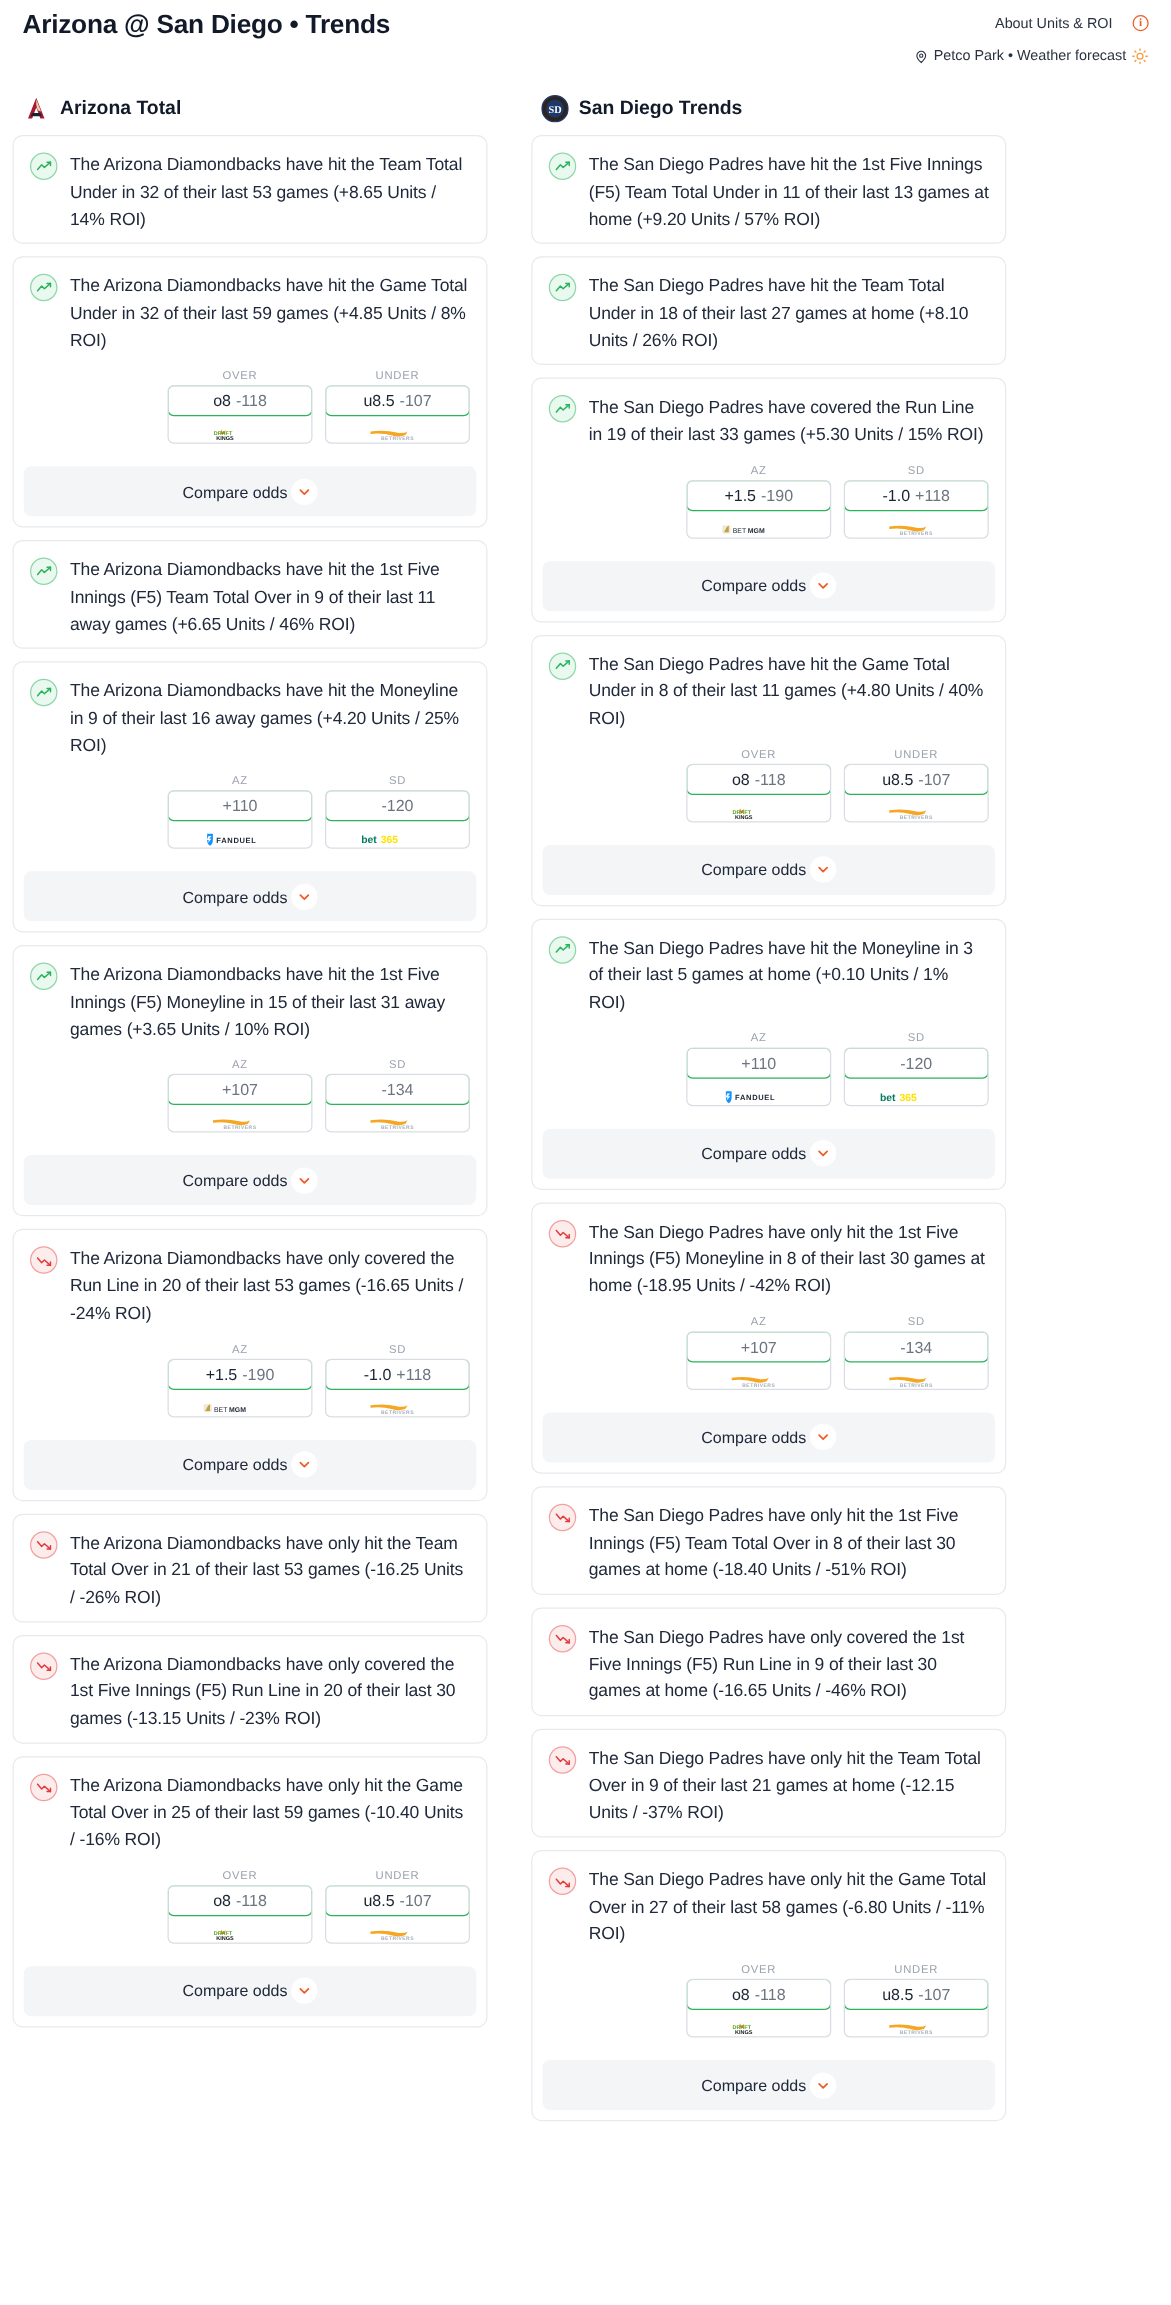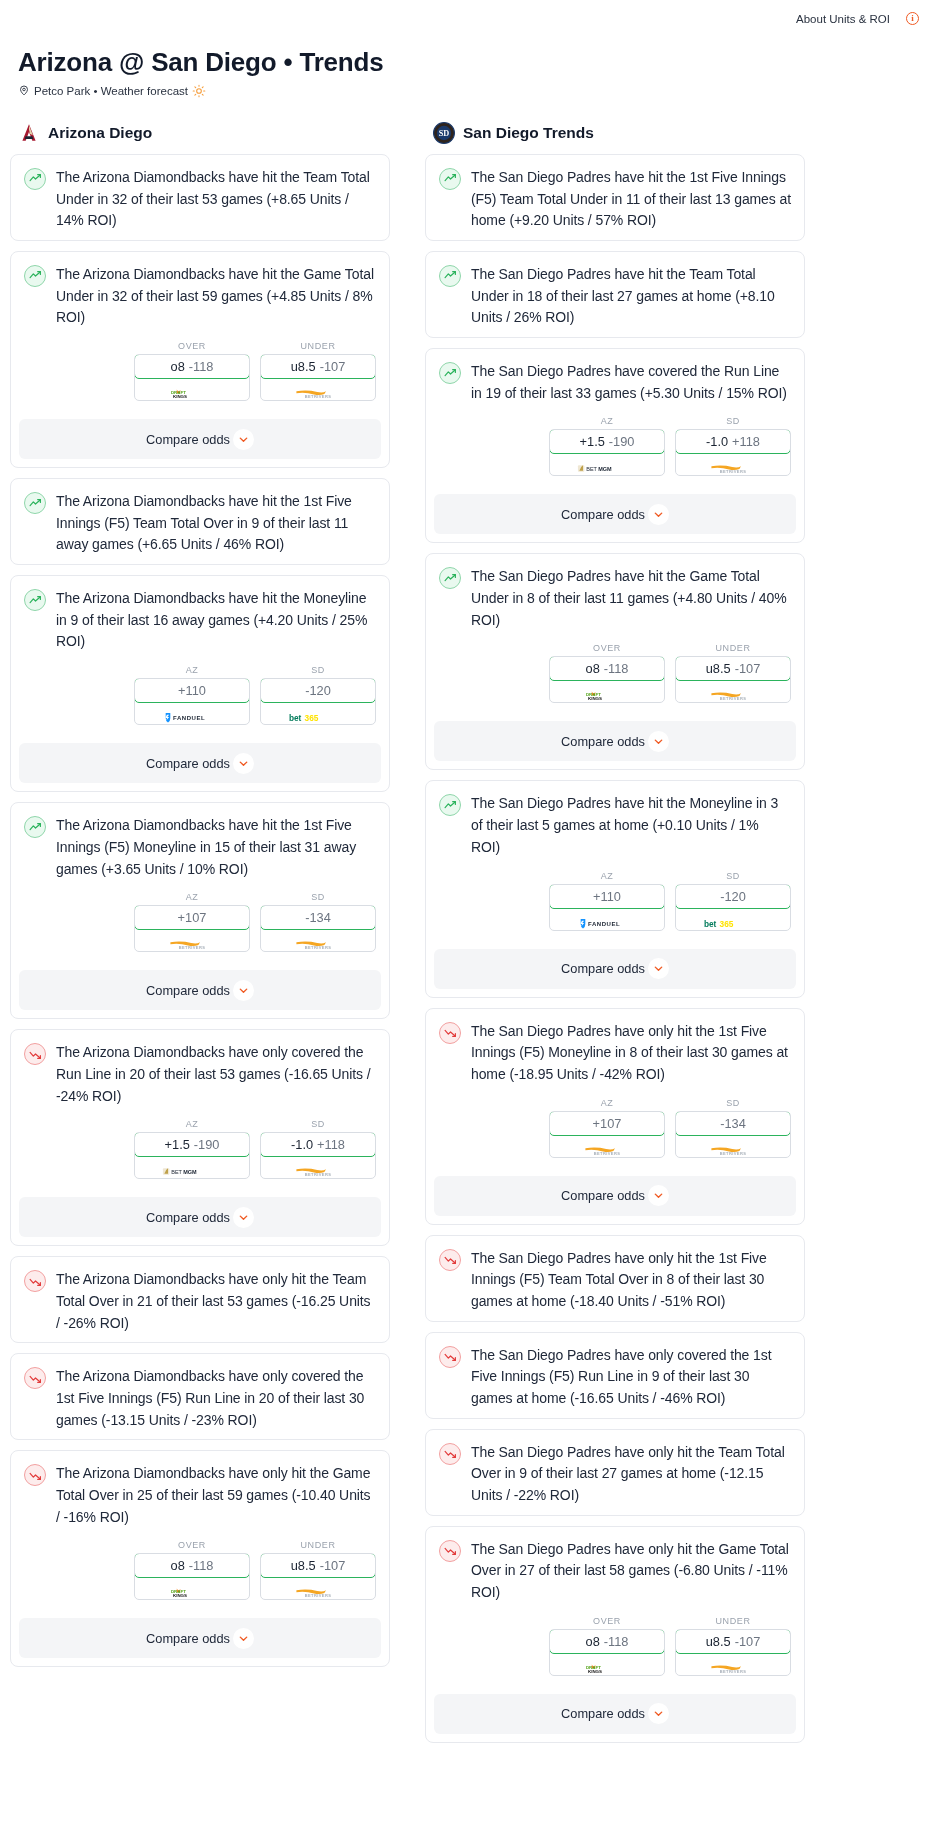--- a/index.html
+++ b/index.html
@@ -14,26 +14,25 @@
   .page { width: 937px; position: relative; padding: 0 10px; }
 
   
   .header-row {
     display: flex;
     align-items: flex-start;
     justify-content: space-between;
     padding: 8px 8px 0 8px;
   }
   .title {
-    font-size: 26px;
+    font-size: 21px;
     font-weight: 700;
     letter-spacing: -0.2px;
     color: #121a2a;
     line-height: 1.15;
-    margin-top: 40px;
   }
   .about {
     display: flex;
     align-items: center;
     gap: 16px;
     font-size: 11.5px;
     color: #2a3240;
     padding-top: 4px;
     white-space: nowrap;
   }
@@ -48,20 +47,21 @@
     text-align: center;
     font-family: "Liberation Serif", serif;
   }
   .venue-row {
     display: flex;
     align-items: center;
     gap: 4px;
     font-size: 11.5px;
     color: #2a3240;
     padding: 6px 8px 0 8px;
+    justify-content: flex-end;
   }
   .pin-icon { width: 12px; height: 13px; display:inline-block; }
   .sun-icon { width: 14px; height: 14px; display:inline-block; }
 
   
   .columns {
     display: flex;
     gap: 35px;
     padding: 24px 0 0 0;
     align-items: flex-start;
@@ -202,21 +202,21 @@
   </div>
 
   <div class="columns" id="columns">
       <div class="column">
         <div class="col-head">
           <span class="team-logo"><svg viewBox="0 0 40 40" width="22" height="22">
               <path d="M8 34 L20 4 L32 34 L26 34 L20 18 L14 34 Z" fill="#a71930"></path>
               <path d="M14 26 L26 26 L28 31 L12 31 Z" fill="#1b2432"></path>
               <path d="M20 6 L27 24 L22 22 L20 14 Z" fill="#e3d4ad"></path>
             </svg></span>
-          <span class="col-head-title">Arizona Diego</span>
+          <span class="col-head-title">Arizona Total</span>
         </div>
         <div class="card">
           <div class="card-body">
             <div class="trend-row">
               <span class="trend-icon up">
                 <svg viewBox="0 0 24 24" width="13" height="13" fill="none" stroke="#2bb35c" stroke-width="2.2" stroke-linecap="round" stroke-linejoin="round">
                   <polyline points="2,16 8,9 12,13 21,5"></polyline>
                   <polyline points="16,5 21,5 21,10"></polyline>
                 </svg>
               </span>
@@ -805,21 +805,21 @@
         </div>
         <div class="card">
           <div class="card-body">
             <div class="trend-row">
               <span class="trend-icon down">
                 <svg viewBox="0 0 24 24" width="13" height="13" fill="none" stroke="#e23b3b" stroke-width="2.2" stroke-linecap="round" stroke-linejoin="round">
                   <polyline points="2,8 8,15 12,11 21,19"></polyline>
                   <polyline points="16,19 21,19 21,14"></polyline>
                 </svg>
               </span>
-              <span class="trend-text">The San Diego Padres have only hit the Team Total Over in 9 of their last 27 games at home (-12.15 Units / -22% ROI)</span>
+              <span class="trend-text">The San Diego Padres have only hit the Team Total Over in 9 of their last 21 games at home (-12.15 Units / -37% ROI)</span>
             </div>
           </div>
         </div>
         <div class="card">
           <div class="card-body">
             <div class="trend-row">
               <span class="trend-icon down">
                 <svg viewBox="0 0 24 24" width="13" height="13" fill="none" stroke="#e23b3b" stroke-width="2.2" stroke-linecap="round" stroke-linejoin="round">
                   <polyline points="2,8 8,15 12,11 21,19"></polyline>
                   <polyline points="16,19 21,19 21,14"></polyline>

